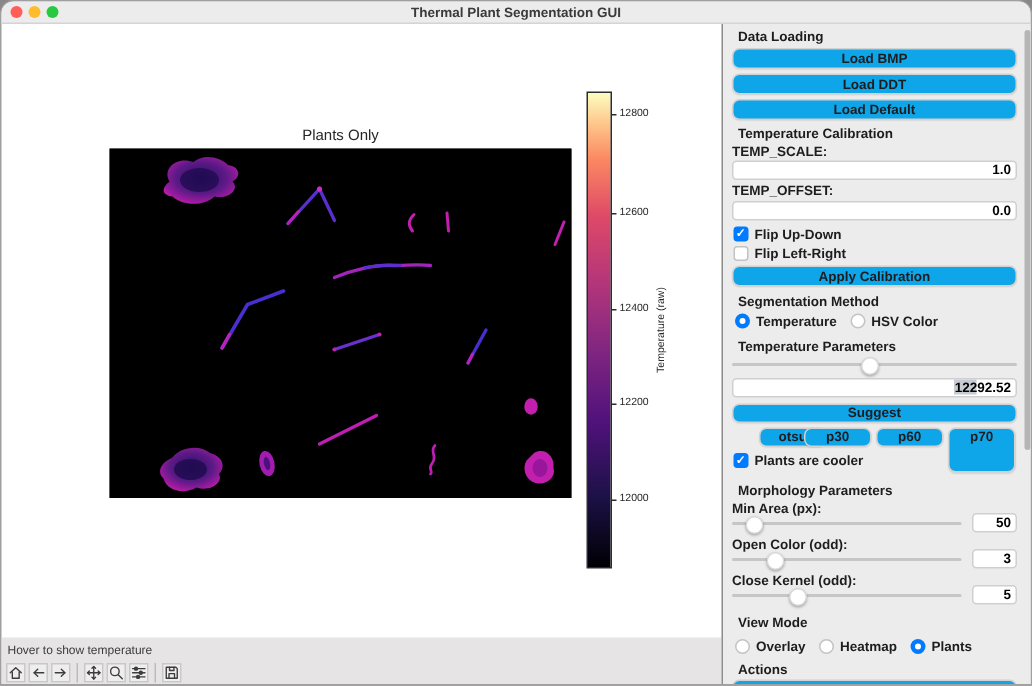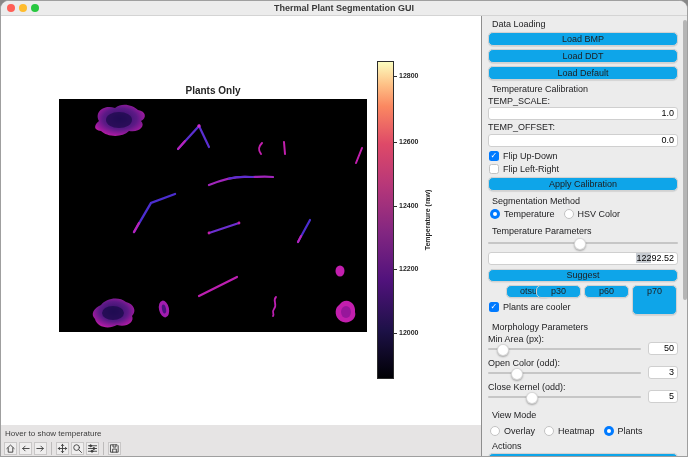--- a/index.html
+++ b/index.html
@@ -5,38 +5,38 @@
   html,body{margin:0;padding:0;background:#888;}
   .window{position:relative;width:688px;height:457px;font-family:"Liberation Sans",sans-serif;
     background:#fff;border:1px solid #9f9f9f;border-radius:9px 9px 0 0;overflow:hidden;box-sizing:border-box;}
   
   .titlebar{position:absolute;left:0;top:0;width:100%;height:15px;background:#ececec;border-bottom:1px solid #d4d4d4;box-sizing:border-box;}
   .traffic{position:absolute;left:6px;top:3px;display:flex;gap:4px;}
   .tl{width:8px;height:8px;border-radius:50%;display:inline-block;}
   .tl.red{background:#ff5f57;}.tl.yellow{background:#febc2e;}.tl.green{background:#28c840;}
   .title{text-align:center;font-size:9px;line-height:14px;color:#3a3a3a;font-weight:bold;}
   
-  .canvas{position:absolute;left:0;top:15px;width:480px;height:409px;background:#ffffff;font-weight:bold;}
+  .canvas{position:absolute;left:14px;top:15px;width:480px;height:409px;background:#ffffff;}
   .plot-title{position:absolute;left:58px;top:69px;width:308px;text-align:center;font-size:10px;color:#262626;}
   .plot-image{position:absolute;left:58px;top:83px;width:308px;height:233px;background:#000;}
   .plot-image svg{display:block;width:100%;height:100%;}
   .colorbar{position:absolute;left:376px;top:45px;width:17px;height:318px;border:1px solid #2c2c2c;box-sizing:border-box;
     background:linear-gradient(to top,#000004 0%,#1d1147 15%,#51127c 31%,#822681 46%,#b73779 61%,#de4968 74%,#fb8861 86%,#fec287 93%,#fcfdbf 100%);}
   .cb-tick{position:absolute;left:393px;width:3px;height:1px;background:#2c2c2c;}
   .cb-ticklabel{position:absolute;left:398px;font-size:7px;line-height:8px;color:#262626;}
   .cbar-label{position:absolute;left:426px;top:204px;font-size:7px;color:#262626;white-space:nowrap;transform:translate(-50%,-50%) rotate(-90deg);}
   
   .statusbar{position:absolute;left:0;top:424px;width:480px;height:33px;background:#e6e4e4;}
   .hint{position:absolute;left:4px;top:4px;font-size:8px;color:#3c3c3c;}
   .mpl-toolbar{position:absolute;left:3px;top:17px;display:flex;align-items:center;gap:2px;}
   .tool{width:13px;height:13px;display:flex;align-items:center;justify-content:center;border:1px solid #c9c7c7;background:#efeeee;box-sizing:border-box;}
   .tool svg{width:11px;height:11px;stroke:#3d3d3d;fill:none;stroke-width:1;stroke-linecap:round;stroke-linejoin:round;}
   .sep{width:1px;height:13px;background:#bdbbbb;margin:0 2px;}
   
-  .panel{position:absolute;left:480px;top:15px;width:208px;height:442px;background:#ececec;border-left:1px solid #8e8e8e;box-sizing:border-box;overflow:hidden;}
+  .panel{position:absolute;left:480px;top:15px;width:208px;height:442px;background:#ececec;border-left:1px solid #8e8e8e;box-sizing:border-box;overflow:hidden;font-weight:bold;}
   .hdr{position:absolute;font-size:9px;color:#1d1d1f;}
   .lbl{position:absolute;font-size:9px;color:#1d1d1f;}
   .btn{position:absolute;background:#0ea5e9;border:1px solid #d2d2d2;border-radius:5px;font-size:9px;color:#1d1d1f;
     text-align:center;height:14px;line-height:12px;box-sizing:border-box;box-shadow:0 0.5px 1px rgba(0,0,0,0.10);}
   .field{position:absolute;background:#fff;border:1px solid #cfcfcf;border-radius:3px;font-size:9px;color:#000;
     padding:0 3px;height:13px;line-height:11px;box-sizing:border-box;text-align:right;}
   .field .sel{background:#c7ccd2;}
   .chk-row{position:absolute;display:flex;align-items:center;gap:4px;font-size:9px;color:#1d1d1f;}
   .chk{width:10px;height:10px;border-radius:2.5px;box-sizing:border-box;flex:0 0 auto;}
   .chk.on{background:#007aff;position:relative;}

